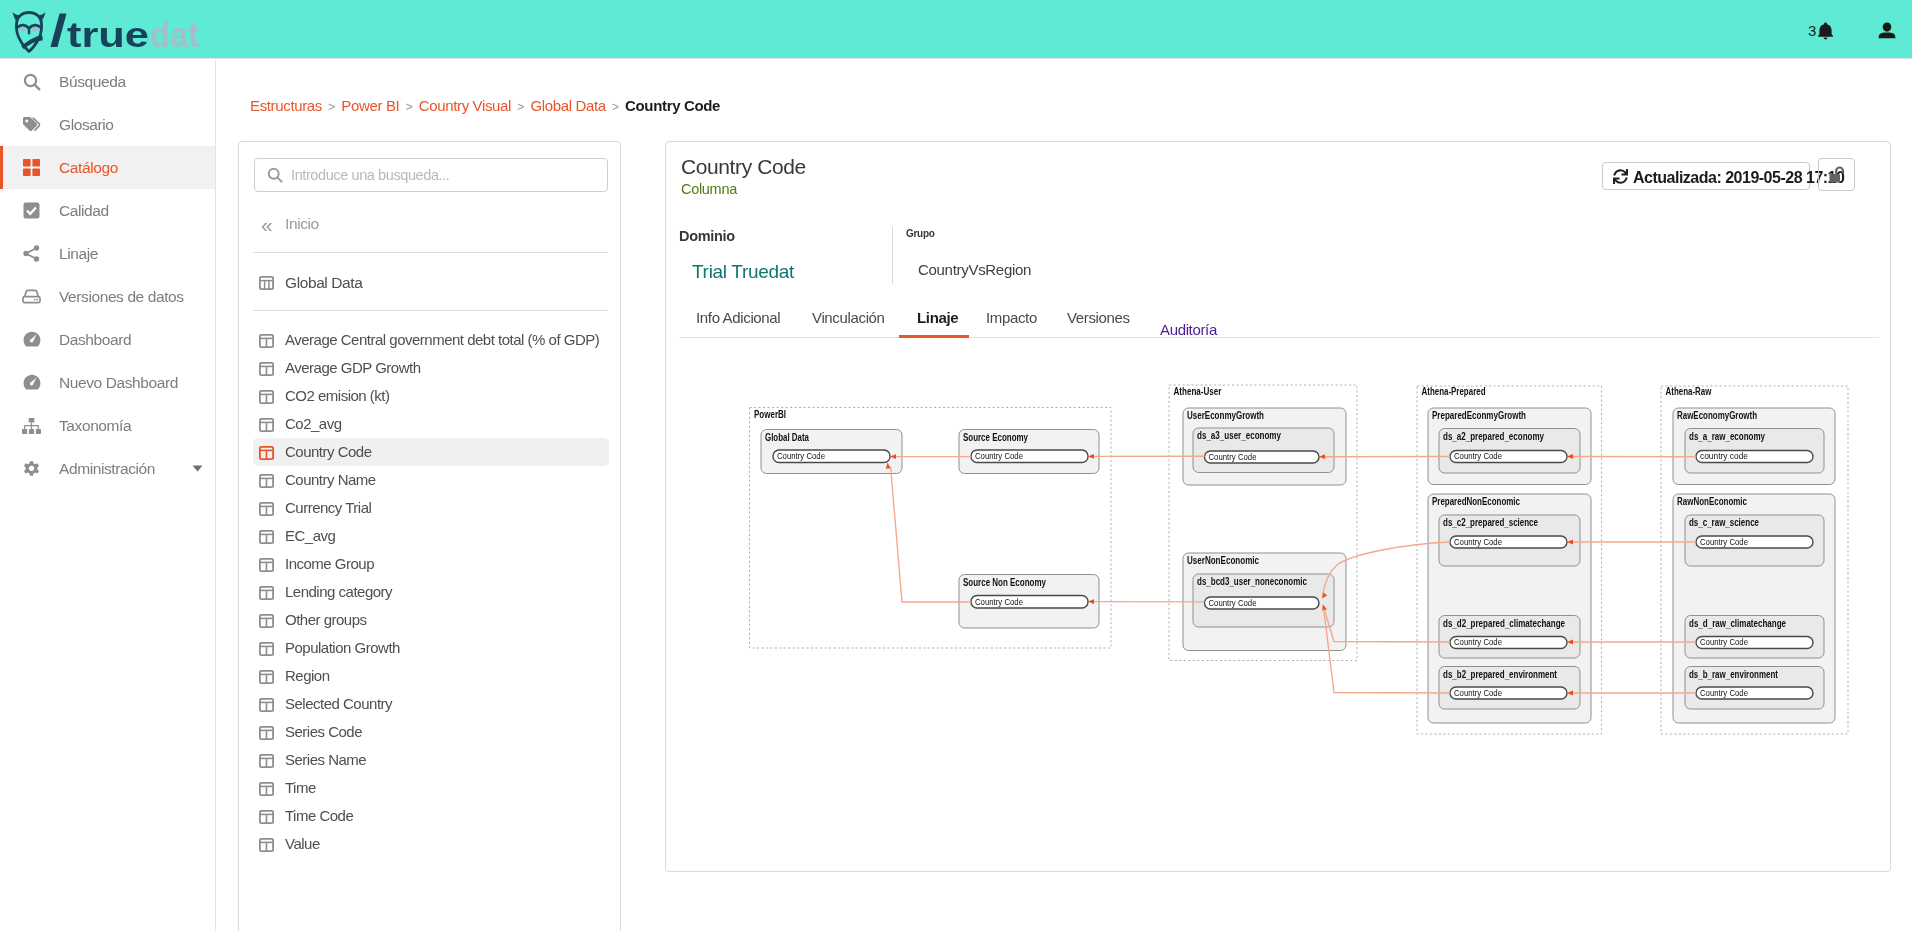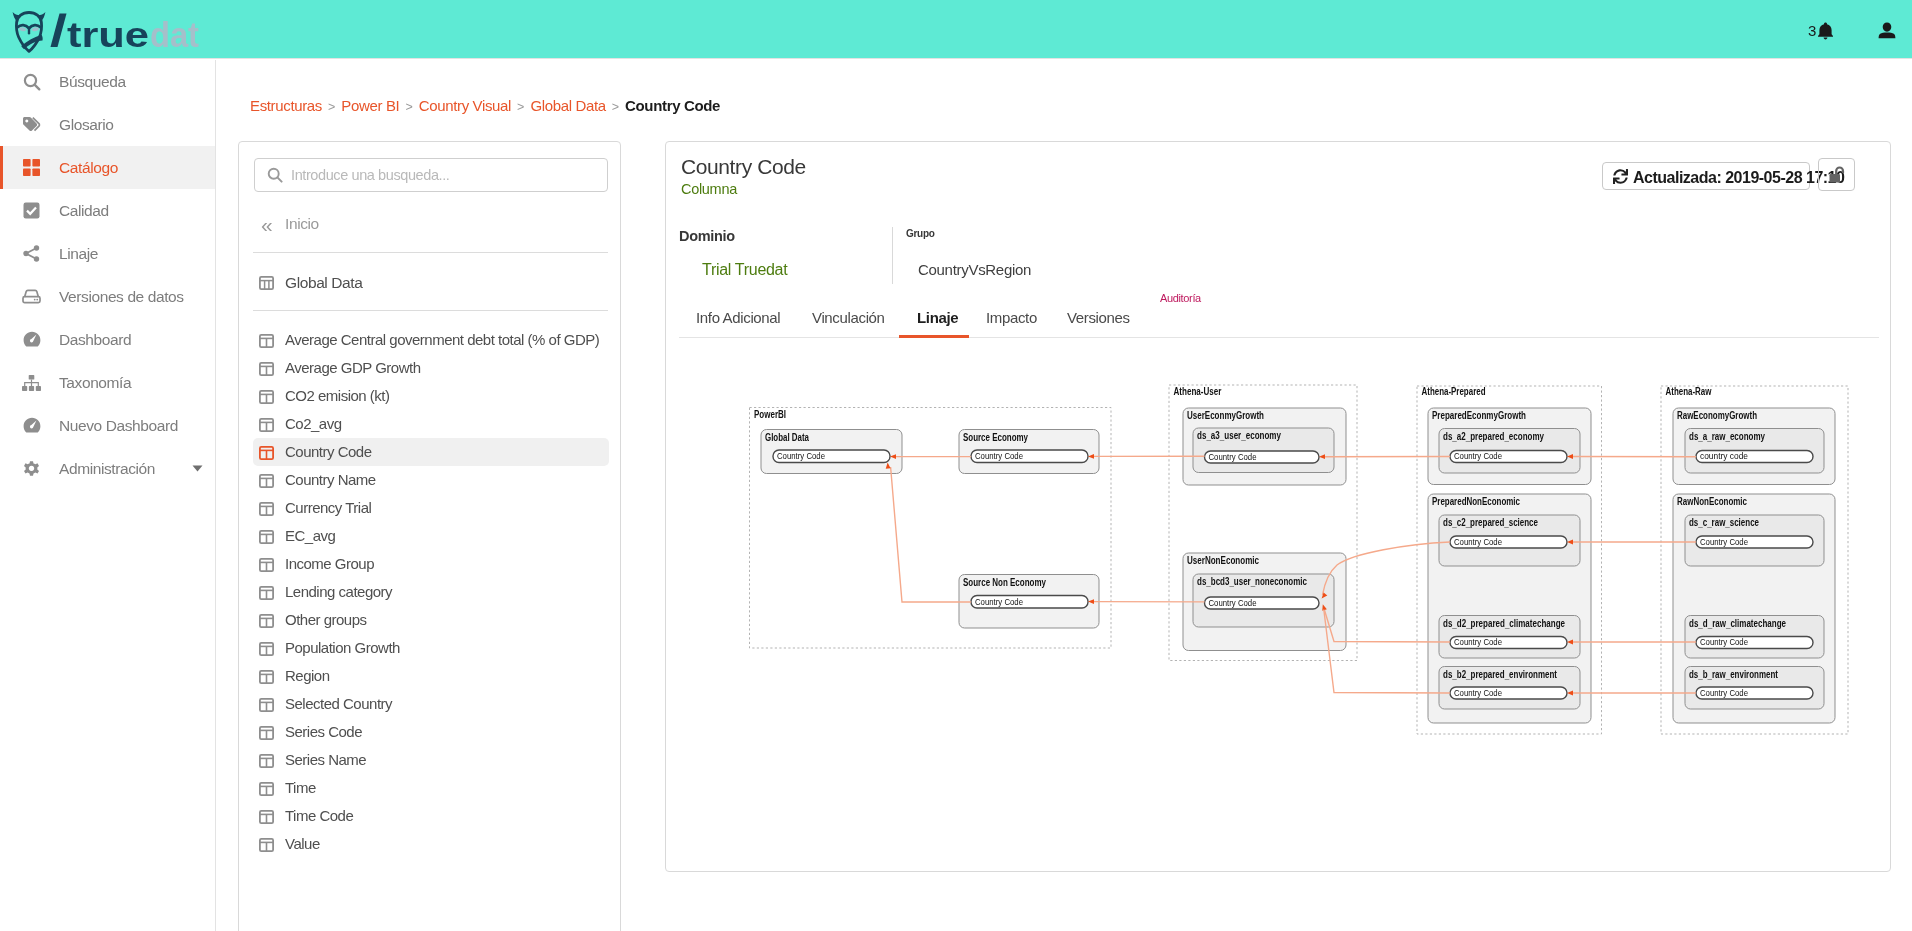--- a/index.html
+++ b/index.html
@@ -132,39 +132,39 @@
     <div class="mitem">
         <span class="mico">
           <svg width="18" height="17" viewBox="0 0 18 17">
             <path fill="#8e8e8e" d="M9,0.8 C13.7,0.8 17.4,4.5 17.4,9.2 C17.4,11.7 16.4,13.9 14.7,15.4 L3.3,15.4 C1.6,13.9 0.6,11.7 0.6,9.2 C0.6,4.5 4.3,0.8 9,0.8 Z M13.4,3.6 L8.4,8.1 A1.7,1.7 0 1,0 10.3,10 L13.4,3.6 Z" fill-rule="evenodd"></path>
           </svg>
         </span>
         <span class="mtxt">Dashboard</span>
       </div>
     <div class="mitem">
         <span class="mico">
+          <svg width="18" height="17" viewBox="0 0 18 17">
+            <path fill="#8e8e8e" d="M9,0.8 C13.7,0.8 17.4,4.5 17.4,9.2 C17.4,11.7 16.4,13.9 14.7,15.4 L3.3,15.4 C1.6,13.9 0.6,11.7 0.6,9.2 C0.6,4.5 4.3,0.8 9,0.8 Z M13.4,3.6 L8.4,8.1 A1.7,1.7 0 1,0 10.3,10 L13.4,3.6 Z" fill-rule="evenodd"></path>
+          </svg>
+        </span>
+        <span class="mtxt">Nuevo Dashboard</span>
+      </div>
+    <div class="mitem">
+        <span class="mico">
           <svg width="19" height="16" viewBox="0 0 19 16">
             <g fill="#8e8e8e">
               <rect x="6.7" y="0" width="5.6" height="4.6" rx="0.7"></rect>
               <rect x="0" y="11" width="5.2" height="5" rx="0.7"></rect>
               <rect x="6.9" y="11" width="5.2" height="5" rx="0.7"></rect>
               <rect x="13.8" y="11" width="5.2" height="5" rx="0.7"></rect>
               <path d="M8.9,4.6 L10.1,4.6 L10.1,7 L16.9,7 L16.9,11 L15.7,11 L15.7,8.2 L10.1,8.2 L10.1,11 L8.9,11 L8.9,8.2 L3.3,8.2 L3.3,11 L2.1,11 L2.1,7 L8.9,7 Z"></path>
             </g>
           </svg>
         </span>
         <span class="mtxt">Taxonomía</span>
-      </div>
-    <div class="mitem">
-        <span class="mico">
-          <svg width="18" height="17" viewBox="0 0 18 17">
-            <path fill="#8e8e8e" d="M9,0.8 C13.7,0.8 17.4,4.5 17.4,9.2 C17.4,11.7 16.4,13.9 14.7,15.4 L3.3,15.4 C1.6,13.9 0.6,11.7 0.6,9.2 C0.6,4.5 4.3,0.8 9,0.8 Z M13.4,3.6 L8.4,8.1 A1.7,1.7 0 1,0 10.3,10 L13.4,3.6 Z" fill-rule="evenodd"></path>
-          </svg>
-        </span>
-        <span class="mtxt">Nuevo Dashboard</span>
       </div>
     <div class="mitem">
         <span class="mico">
           <svg width="17" height="17" viewBox="0 0 17 17">
             <path fill="#8e8e8e" d="M7,0.5 L10,0.5 L10.5,2.7 C11.2,2.9 11.8,3.2 12.4,3.6 L14.5,2.6 L16,5.2 L14.3,6.7 C14.4,7.3 14.4,8.1 14.3,8.7 L16,10.2 L14.5,12.8 L12.4,11.8 C11.8,12.2 11.2,12.6 10.5,12.8 L10,15 L7,15 L6.5,12.8 C5.8,12.6 5.2,12.2 4.6,11.8 L2.5,12.8 L1,10.2 L2.7,8.7 C2.6,8.1 2.6,7.3 2.7,6.7 L1,5.2 L2.5,2.6 L4.6,3.6 C5.2,3.2 5.8,2.9 6.5,2.7 Z M8.5,5 A2.7,2.7 0 1,0 8.51,5 Z" fill-rule="evenodd" transform="translate(0,0.7)"></path>
           </svg>
         </span>
         <span class="mtxt">Administración</span>
         <svg width="11" height="7" viewBox="0 0 11 7" style="position:absolute;left:192px;top:18px">
           <path d="M0.5,0.5 L10.5,0.5 L5.5,6.5 Z" fill="#6f6f6f"></path>
@@ -316,30 +316,30 @@
         </svg>
       <span style="position:absolute;left:30px;top:6px;font-size:16px;letter-spacing:-0.5px;font-weight:bold;color:#1c1c1c;white-space:nowrap;">Actualizada: 2019-05-28 17:10</span>
     </div>
     <div style="position:absolute;left:1152px;top:16px;width:37px;height:33px;border:1px solid #c9c9c9;border-radius:4px;">
       <svg width="18" height="18" viewBox="0 0 18 18" style="position:absolute;left:9px;top:7px">
           <path fill="none" stroke="#636363" stroke-width="2.2" d="M8.2,8.2 L8.2,4.9 A3.4,3.4 0 0,1 15,4.9 L15,7"></path>
           <rect x="1.5" y="8" width="10.5" height="8.5" rx="1.2" fill="#636363"></rect>
         </svg>
     </div>
     <div style="position:absolute;left:13px;top:86px;font-size:14.5px;letter-spacing:-0.3px;font-weight:bold;color:#383838;">Dominio</div>
-    <div style="position:absolute;left:36px;top:119px;font-size:16px;letter-spacing:-0.3px;color:#4d7c0f;">Trial Truedat</div>
+    <div style="position:absolute;left:26px;top:119px;font-size:19px;letter-spacing:-0.3px;color:#0f766e;">Trial Truedat</div>
     <div style="position:absolute;left:226px;top:85px;width:1px;height:57px;background:#d9d9d9;"></div>
     <div style="position:absolute;left:240px;top:86px;font-size:10px;letter-spacing:-0.3px;font-weight:bold;color:#383838;">Grupo</div>
     <div style="position:absolute;left:252px;top:119px;font-size:15px;letter-spacing:-0.3px;color:#3f3f3f;">CountryVsRegion</div>
     <div style="position:absolute;left:30px;top:167px;font-size:15px;letter-spacing:-0.35px;color:#4a4a4a;">Info Adicional</div>
     <div style="position:absolute;left:146px;top:167px;font-size:15px;letter-spacing:-0.35px;color:#4a4a4a;">Vinculación</div>
     <div style="position:absolute;left:251px;top:167px;font-size:15px;letter-spacing:-0.35px;font-weight:bold;color:#1f1f1f;">Linaje</div>
     <div style="position:absolute;left:320px;top:167px;font-size:15px;letter-spacing:-0.35px;color:#4a4a4a;">Impacto</div>
     <div style="position:absolute;left:401px;top:167px;font-size:15px;letter-spacing:-0.35px;color:#4a4a4a;">Versiones</div>
-    <div style="position:absolute;left:494px;top:150px;font-size:11px;letter-spacing:-0.35px;color:#be185d;">Auditoría</div>
+    <div style="position:absolute;left:494px;top:179px;font-size:15px;letter-spacing:-0.35px;color:#4c1d95;">Auditoría</div>
     <div style="position:absolute;left:13px;top:195px;width:1200px;height:1px;background:#e4e4e4;"></div>
     <div style="position:absolute;left:233px;top:193px;width:70px;height:3px;background:#e8552a;"></div>
     <svg style="position:absolute;left:1px;top:199px" width="1225" height="530" viewBox="666 340 1225 530" font-family="Liberation Sans,sans-serif">
     <rect x="748.5" y="406.5" width="361.5" height="240.5" fill="none" stroke="#b3b3b3" stroke-width="1" stroke-dasharray="2.2,2.3"></rect>
     <text x="753" y="417" font-size="10" font-weight="bold" fill="#111" textLength="32" lengthAdjust="spacingAndGlyphs">PowerBI</text>
     <rect x="760" y="428.5" width="141" height="44.0" rx="5.5" fill="#f2f2f2" stroke="#8f8f8f" stroke-width="1"></rect>
     <text x="764" y="439.8" font-size="10" font-weight="bold" fill="#111" textLength="44" lengthAdjust="spacingAndGlyphs">Global Data</text>
     <rect x="772" y="449" width="117" height="12.5" rx="6" fill="#fff" stroke="#4a4a4a" stroke-width="1.4"></rect>
     <text x="776" y="458.3" font-size="9.5" fill="#111" textLength="48" lengthAdjust="spacingAndGlyphs">Country Code</text>
     <rect x="958" y="428.5" width="140" height="44.0" rx="5.5" fill="#f2f2f2" stroke="#8f8f8f" stroke-width="1"></rect>

